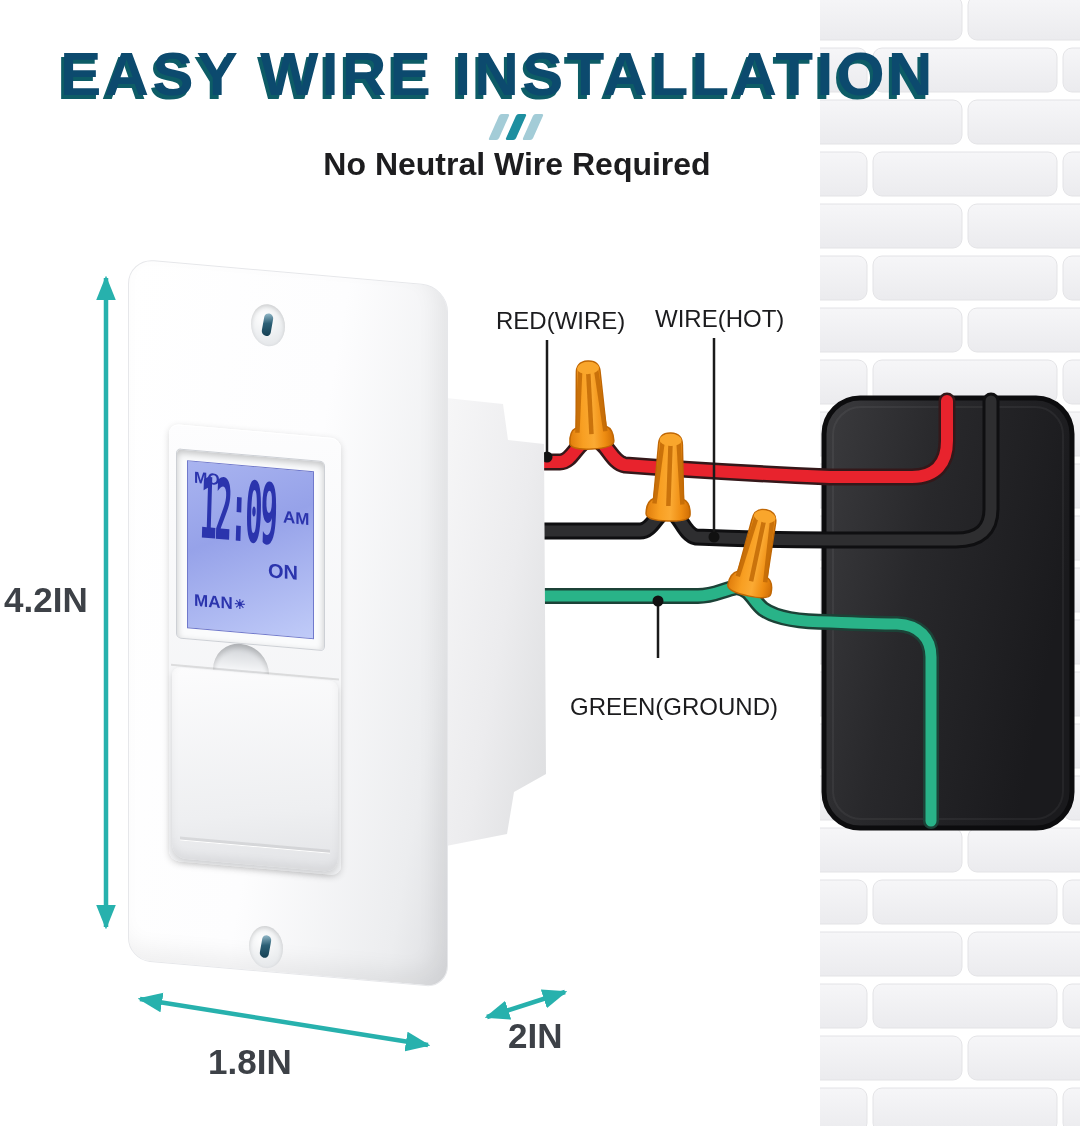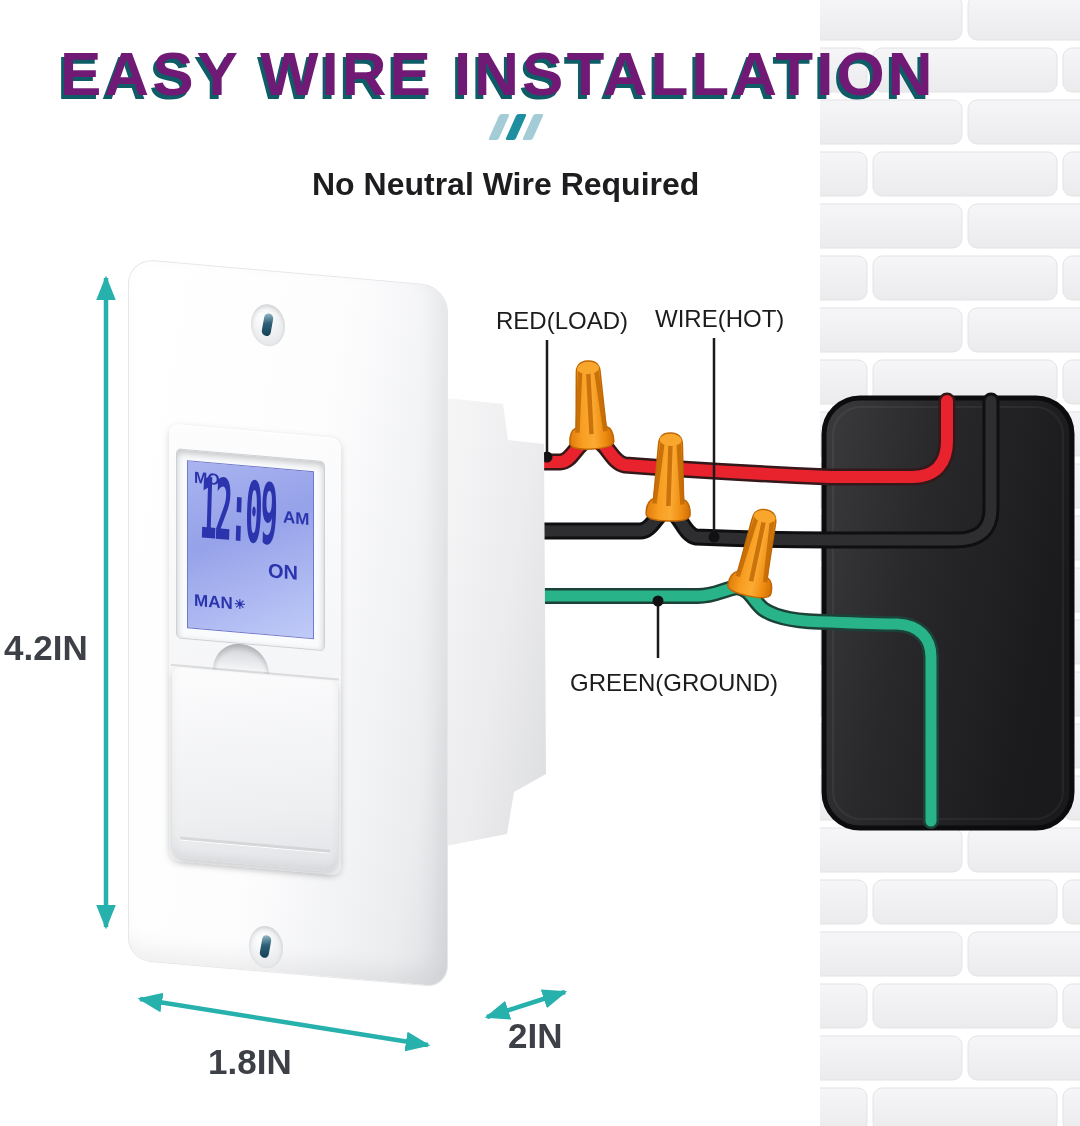--- a/index.html
+++ b/index.html
@@ -6,27 +6,27 @@
   body{width:1080px;height:1126px;position:relative;background:#ffffff;
        font-family:"Liberation Sans",sans-serif;overflow:hidden;}
   .abs{position:absolute;}
 
   
   #brick-wall{left:820px;top:0;width:260px;height:1126px;z-index:1;}
 
   
   #main-title{left:60px;top:38px;width:930px;z-index:2;
     font-size:62px;font-weight:800;letter-spacing:3px;white-space:nowrap;
-    color:#701a75;text-shadow:-3px 4px 0 #0d5c66;}
+    color:#0c4a6e;text-shadow:-3px 4px 0 #0d5c66;}
   #title-slashes{left:494px;top:114px;z-index:2;display:flex;gap:7px;}
   #title-slashes span{display:block;width:10px;height:26px;transform:skewX(-24deg);border-radius:2px;}
   #title-slashes .s1,#title-slashes .s3{background:#a3ccd7;}
   #title-slashes .s2{background:#1d8fa0;}
-  #subtitle{left:312px;top:146px;width:410px;z-index:2;text-align:left;
-    font-size:32px;font-weight:700;color:#1d1d1f;margin-top:20px;}
+  #subtitle{left:312px;top:146px;width:410px;z-index:2;text-align:center;
+    font-size:32px;font-weight:700;color:#1d1d1f;}
 
   
   #wiring-svg{left:0;top:0;width:1080px;height:1126px;z-index:3;}
 
   
   #device-body{left:440px;top:396px;width:108px;height:452px;z-index:4;
     background:linear-gradient(100deg,#f7f7f8 0%,#ececee 55%,#dcdddf 100%);
     clip-path:polygon(6px 2px,63px 8px,68px 44px,104px 48px,106px 378px,74px 396px,67px 438px,6px 450px);}
   #wall-plate{left:128px;top:258px;width:318px;height:700px;z-index:5;
     transform:skewY(5deg);transform-origin:top left;
@@ -71,26 +71,26 @@
     border-radius:8px 8px 14px 14px;
     background:linear-gradient(170deg,#fcfcfd 0%,#eeeff1 70%,#e2e3e6 100%);
     box-shadow:0 3px 6px rgba(0,0,0,0.14),inset 0 -5px 8px rgba(0,0,0,0.05);}
   #door-lip{position:absolute;left:8px;bottom:18px;width:150px;height:3px;
     background:rgba(0,0,0,0.08);border-bottom:1px solid #ffffff;}
 
   
   .wire-label{z-index:6;font-size:24px;color:#1c1c1e;white-space:nowrap;}
   #red-load-label{left:496px;top:307px;}
   #black-hot-label{left:655px;top:305px;}
-  #green-ground-label{left:570px;top:669px;}
+  #green-ground-label{left:570px;top:693px;}
 
   
   #dims-svg{left:0;top:0;width:1080px;height:1126px;z-index:7;pointer-events:none;}
   .dim-label{z-index:8;font-size:35px;font-weight:700;color:#3d4147;white-space:nowrap;}
-  #height-label{left:4px;top:580px;margin-top:48px;}
+  #height-label{left:4px;top:580px;}
   #width-label{left:208px;top:1042px;}
   #depth-label{left:508px;top:1016px;}
 </style>
 </head>
 <body>
 
 <svg id="brick-wall" class="abs" viewBox="0 0 260 1126" preserveAspectRatio="none">
   <defs>
     <linearGradient id="brickG" x1="0" y1="0" x2="0" y2="1">
       <stop offset="0" stop-color="#f6f6f8"></stop>
@@ -207,21 +207,21 @@
     <div id="reset-door">
       <div id="door-lip"></div>
     </div>
   </div>
 
   <div id="screw-bottom" class="screw-recess abs">
     <div class="screw-slot"></div>
   </div>
 </div>
 
-<div id="red-load-label" class="abs wire-label">RED(LOAD)</div>
+<div id="red-load-label" class="abs wire-label">RED(WIRE)</div>
 <div id="black-hot-label" class="abs wire-label">WIRE(HOT)</div>
 <div id="green-ground-label" class="abs wire-label">GREEN(GROUND)</div>
 
 <svg id="dims-svg" class="abs" viewBox="0 0 1080 1126">
   <defs>
     <marker id="ah" viewBox="0 0 10 8" refX="9" refY="4" markerWidth="5.5" markerHeight="4.5" orient="auto-start-reverse" markerUnits="strokeWidth">
       <path d="M0 0 L10 4 L0 8 Z" fill="#27b1ad"></path>
     </marker>
   </defs>
   <g stroke="#27b1ad" stroke-width="4.5" fill="none">

